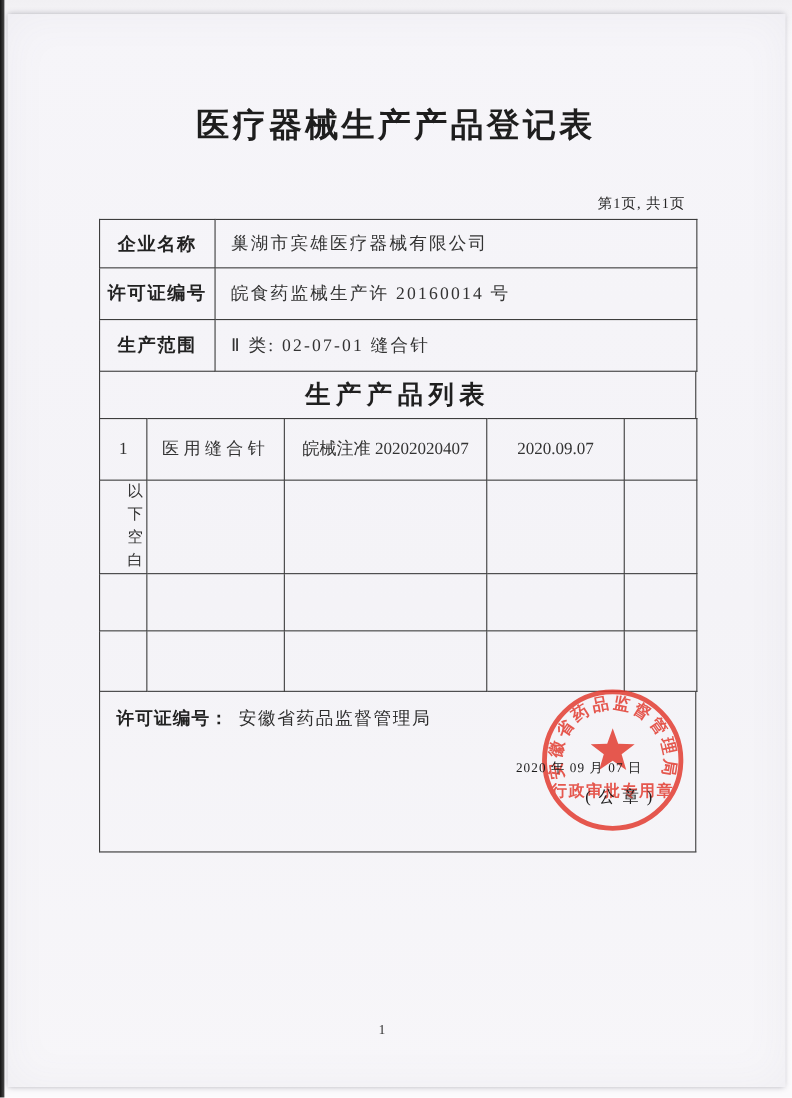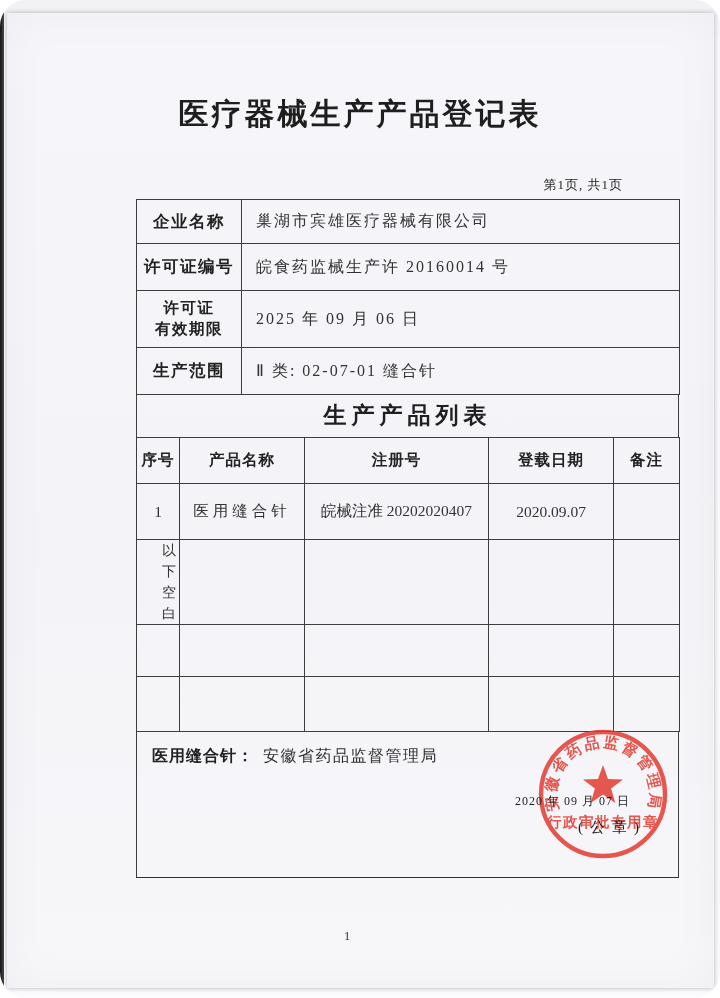--- a/index.html
+++ b/index.html
@@ -1,39 +1,39 @@
 <!DOCTYPE html>
 <html><head>
 <meta charset="utf-8">
 <style>
   html,body { margin:0; padding:0; background:#ffffff; }
   .page {
     position:relative; width:720px; height:998px; overflow:hidden;
     background:linear-gradient(180deg,#f1f0f3 0%,#f9f8fb 4%,#fbfafc 100%);
-    font-family:"Liberation Serif", serif; color:#2b2b2b;border-radius:26px;
+    font-family:"Liberation Serif", serif; color:#2b2b2b;
   }
   .scan-strip {
     position:absolute; left:0; top:0; width:4px; height:100%;
     background:linear-gradient(90deg,#141414,#4a4a4a);
   }
   .paper {
     position:absolute; left:7px; top:13px; width:707px; height:975px;
     background:linear-gradient(180deg,#f6f5f9 0%,#f4f3f7 55%,#f7f6f9 100%);
     box-shadow:0 0 5px rgba(50,50,65,.35), inset 0 0 40px rgba(120,115,140,.06);
   }
   .title {
     position:absolute; top:94px; left:0; width:720px; text-align:center;
     font-family:"Liberation Sans", sans-serif; font-weight:bold;
     font-size:30px; letter-spacing:3px; color:#1e1e1e;
   }
   .page-indicator {
     position:absolute; top:176px; left:470px; width:153px; text-align:right;
     font-size:13px; letter-spacing:1px; color:#262626;
   }
-  .doc { position:absolute; left:90px; top:199px; width:543px;margin-left:46px; }
+  .doc { position:absolute; left:90px; top:199px; width:543px; }
   table { border-collapse:collapse; width:100%; table-layout:fixed; }
   td,th { border:1.6px solid #3d3d3d; padding:0; overflow:hidden; }
   
   .t-info td.lbl {
     width:105px; text-align:center; vertical-align:middle;
     font-family:"Liberation Sans", sans-serif; font-weight:bold;
     font-size:16.5px; letter-spacing:1.5px; color:#222;
   }
   .t-info td.lbl .ln { display:block; line-height:1.35; font-size:15.5px; }
   .t-info td.val {
@@ -102,52 +102,38 @@
         </colgroup>
       <tbody>
           <tr class="r1">
         <td class="lbl">企业名称</td>
         <td class="val">巢湖市宾雄医疗器械有限公司</td>
       </tr>
       <tr class="r2">
         <td class="lbl">许可证编号</td>
         <td class="val">皖食药监械生产许 20160014 号</td>
       </tr>
-      <tr class="r3">
-        <td class="lbl">
-          <span class="ln">许可证</span>
-          <span class="ln">有效期限</span>
-        </td>
-        <td class="val">2025 年 09 月 06 日</td>
-      </tr>
       <tr class="r4">
         <td class="lbl">生产范围</td>
         <td class="val">Ⅱ 类: 02-07-01 缝合针</td>
       </tr>
     </tbody>
       </table>
 
     <div class="banner">生产产品列表</div>
 
     <table class="t-prod">
       <colgroup>
         <col style="width:43px">
           <col style="width:125px">
           <col style="width:184px">
           <col style="width:125px">
           <col style="width:66px">
       </colgroup>
       <tbody>
-          <tr>
-        <th>序号</th>
-        <th>产品名称</th>
-        <th>注册号</th>
-        <th>登载日期</th>
-        <th>备注</th>
-      </tr>
       <tr class="dr">
         <td>1</td>
         <td class="name">医用缝合针</td>
         <td>皖械注准 20202020407</td>
         <td>2020.09.07</td>
         <td></td>
       </tr>
       <tr class="dr">
         <td class="marker">
           <span class="ln">以下</span>
@@ -170,21 +156,21 @@
             <td></td>
             <td></td>
             <td></td>
             <td></td>
       </tr>
     </tbody>
       </table>
 
     <div class="footer-box">
       <div class="issuer">
-        <span class="k">医用缝合针：</span><span class="v">安徽省药品监督管理局</span>
+        <span class="k">许可证编号：</span><span class="v">安徽省药品监督管理局</span>
       </div>
 
       <svg class="stamp" viewBox="0 0 136 136">
         <g opacity="0.84">
           <circle cx="68" cy="68" r="62" fill="none" stroke-width="4.4" stroke="#e23a2e"></circle>
           <polygon points="68,39 73,53.1 88,53.5 76.1,62.6 80.3,77 68,68.5 55.7,77 59.9,62.6 48,53.5 63,53.1" fill="#e23a2e"></polygon>
           <path id="stamp-arc" d="M 23.8 84.1 A 47 47 0 1 1 112.2 84.1" fill="none"></path>
           <text font-size="15" font-weight="bold" letter-spacing="3" font-family="Liberation Sans, sans-serif" fill="#e23a2e">
             <textPath href="#stamp-arc" startOffset="50%" text-anchor="middle">安徽省药品监督管理局</textPath>
           </text>

